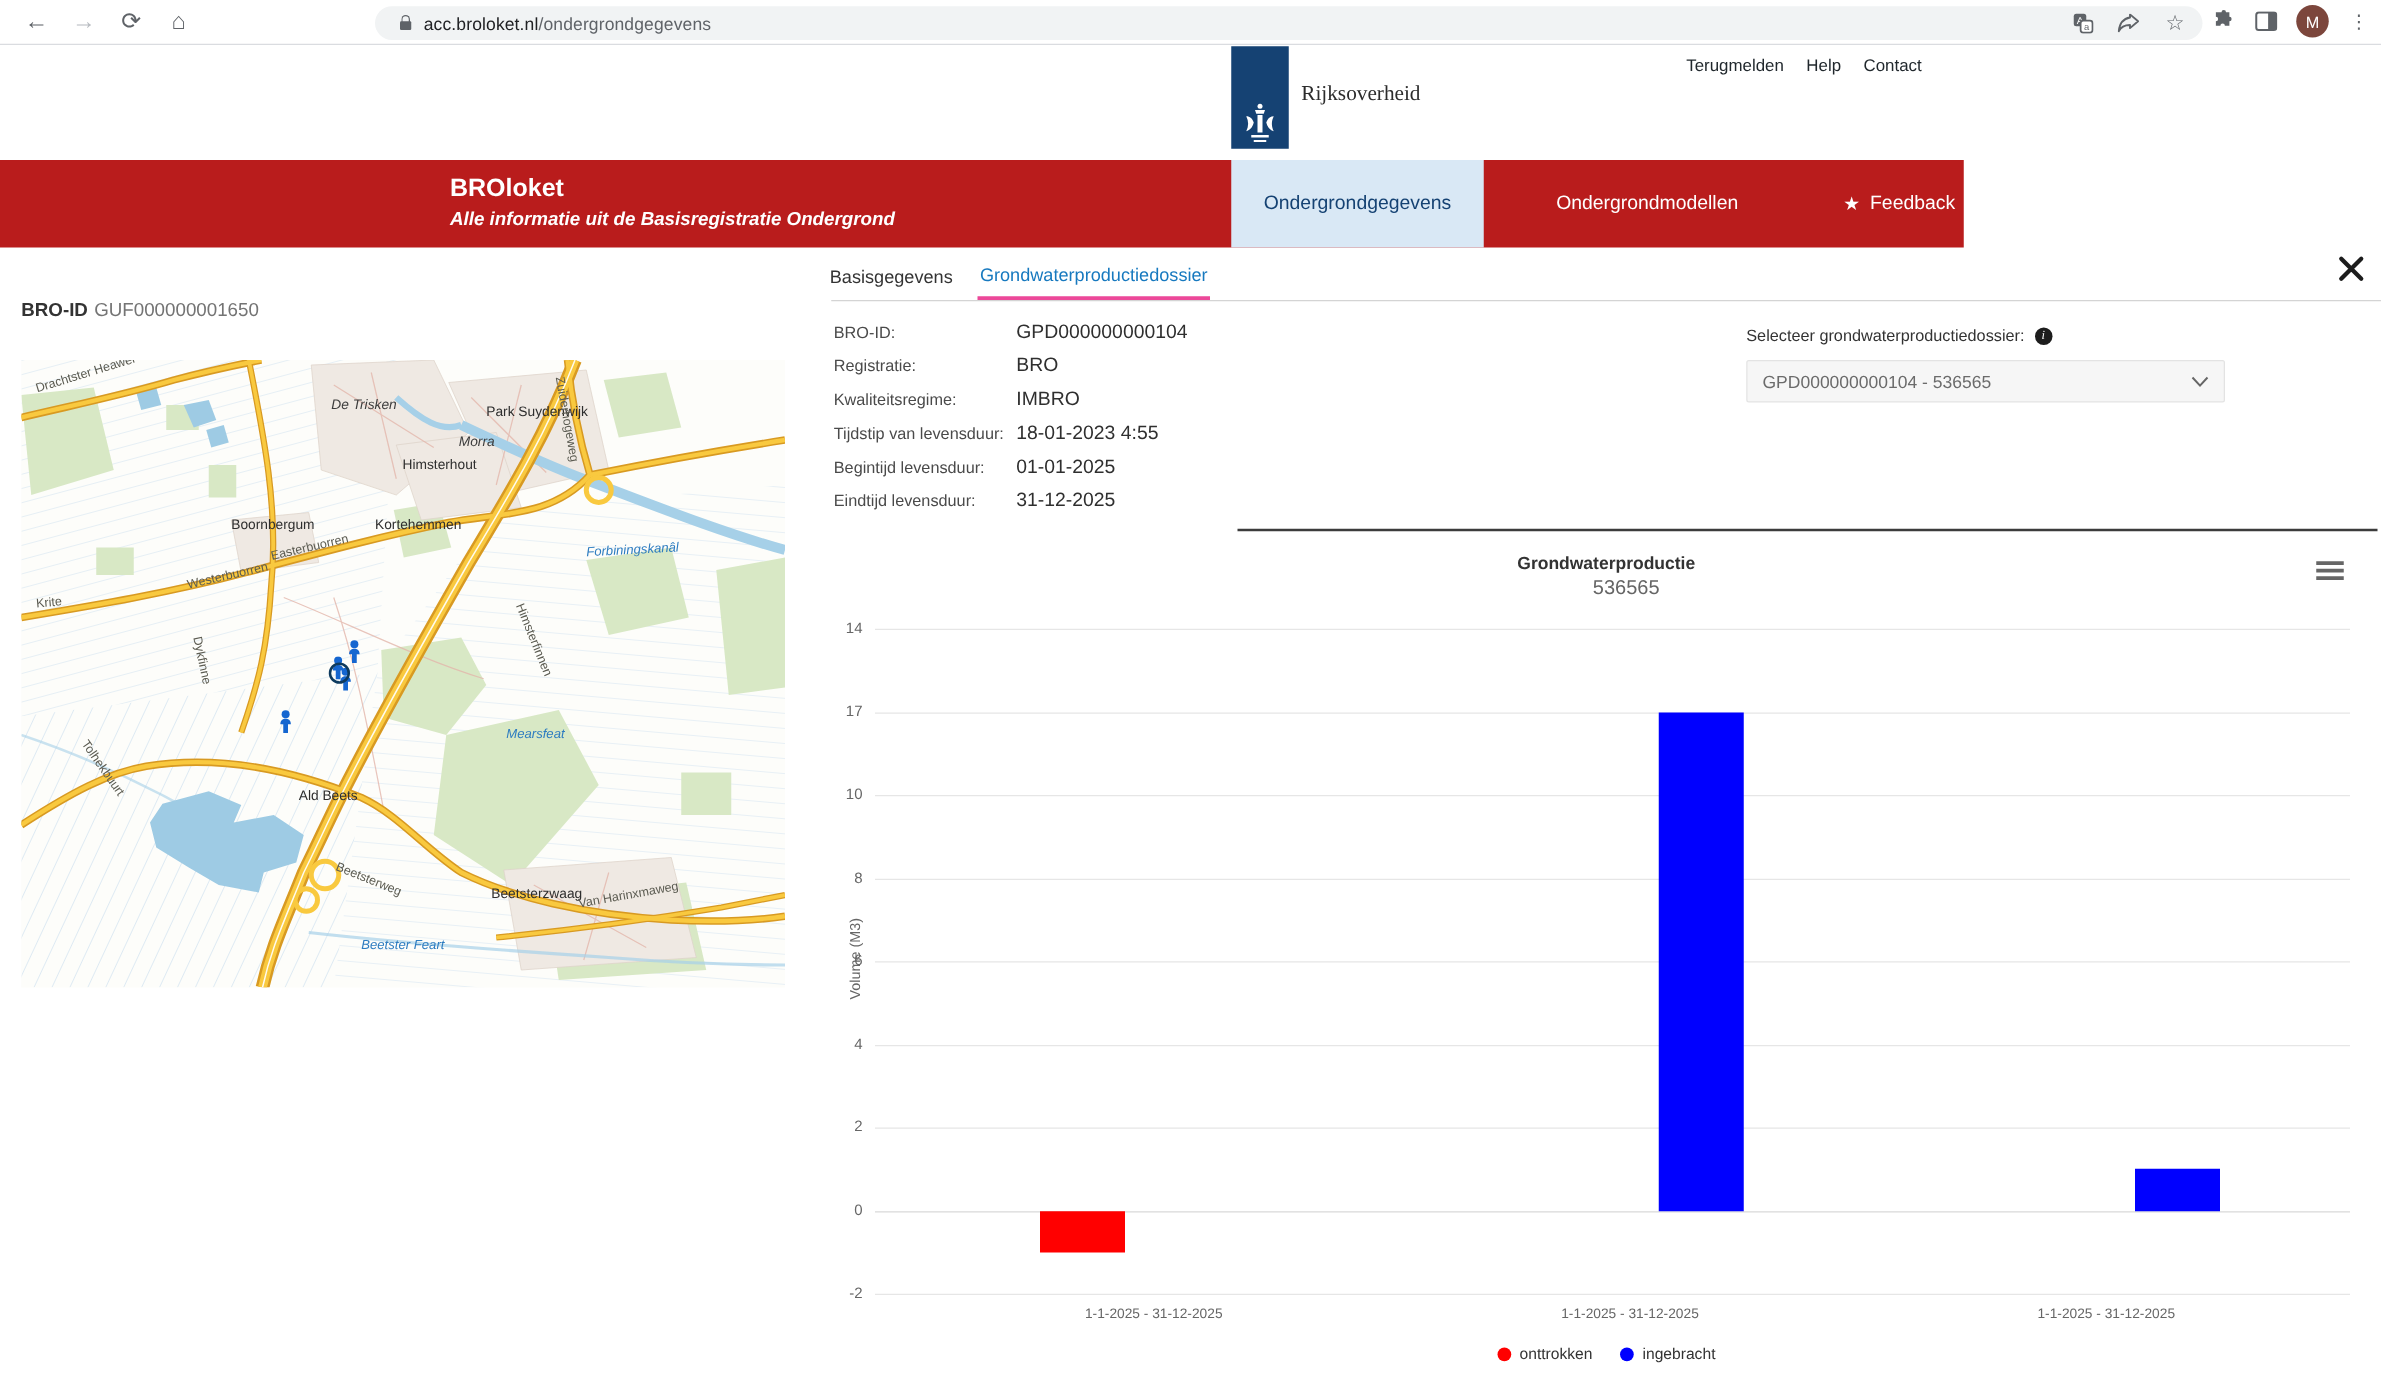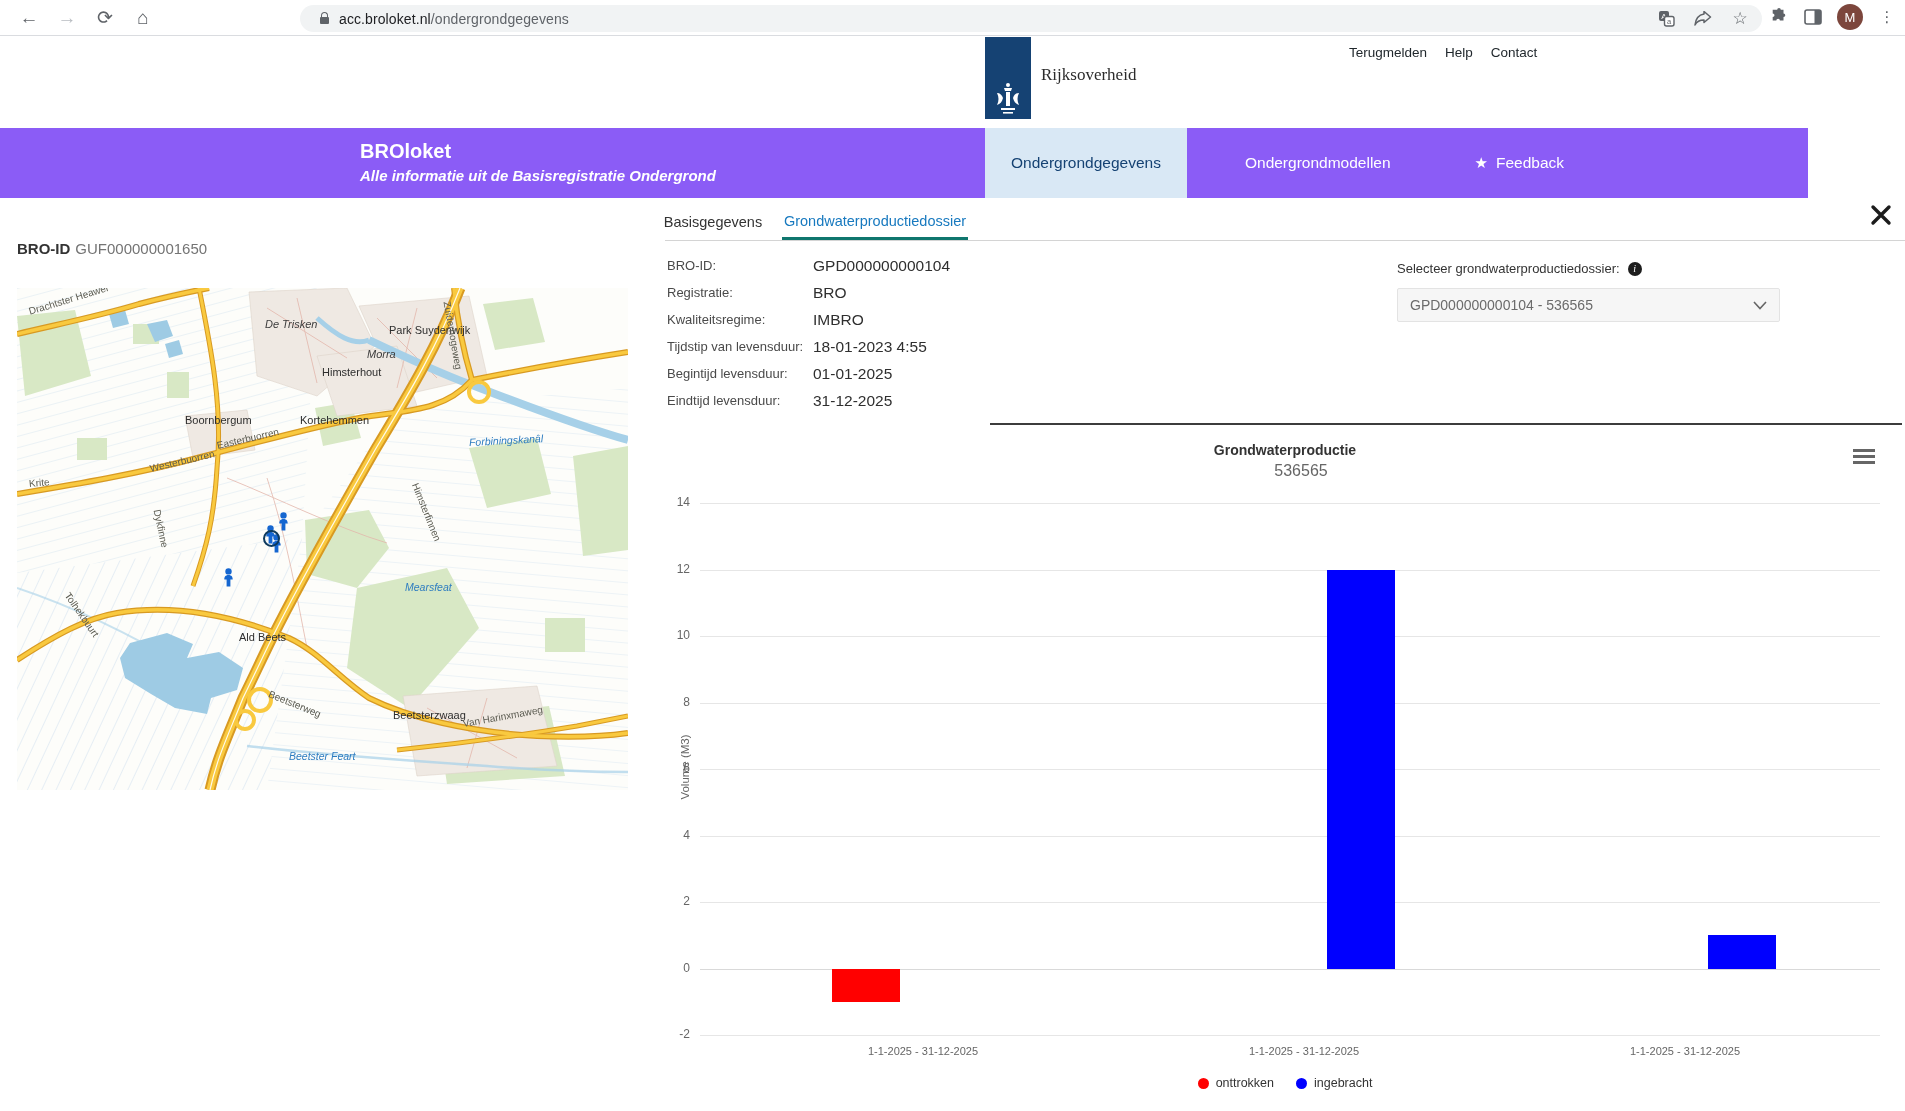--- a/index.html
+++ b/index.html
@@ -22,21 +22,21 @@
   #avatar { width:26px; height:26px; border-radius:50%; background:#7c463c; color:#fff; font-size:13px; display:flex; align-items:center; justify-content:center; }
 
   
   #site-header { position:absolute; left:0; top:37px; width:1905px; height:91px; background:#fff; }
   #logo-band { position:absolute; left:985px; top:0px; width:46px; height:82px; background:#154273; display:flex; align-items:flex-end; justify-content:center; }
   #logo-wordmark { position:absolute; left:1041px; top:28px; font-family:"Liberation Serif","DejaVu Serif",serif; font-size:17px; color:#2c2c2c; }
   #header-links { position:absolute; left:1349px; top:8px; display:flex; gap:18px; font-size:13.5px; color:#21282d; }
   #header-links span { cursor:pointer; }
 
   
-  #main-nav { position:absolute; left:0; top:128px; width:1808px; height:70px; background:#8b5cf6; }
+  #main-nav { position:absolute; left:0; top:128px; width:1571px; height:70px; background:#b91c1c; }
   #brand { position:absolute; left:360px; top:12px; color:#fff; font-size:20px; font-weight:bold; }
   #tagline { position:absolute; left:360px; top:39px; color:#fff; font-size:15px; font-style:italic; font-weight:600; }
   #nav-items { position:absolute; left:985px; top:0; height:70px; display:flex;gap:32px; }
   .nav-item { height:70px; display:flex; align-items:center; gap:8px; padding:0 26px; color:#fff; font-size:15.5px; cursor:pointer; }
   .nav-item.active { background:#d9e8f5; color:#154273; }
   .nav-item .star { font-size:15px; }
 
   
   #page-title { position:absolute; left:17px; top:192px; font-size:25px; color:#2f2f2f; }
   #bro-id-line { position:absolute; left:17px; top:240px; font-size:15px; }
@@ -49,21 +49,21 @@
   .map-label.water { color:#2d7cc0; font-style:italic; }
   .map-label.place { color:#2e2e2e; font-size:11px; }
   .map-label.place-italic { color:#3c3c3c; font-size:11px; font-style:italic; }
   .map-marker { position:absolute; }
   .map-ring { position:absolute; width:17px; height:17px; border:2.5px solid #0d3a5e; border-radius:50%; }
 
   
   #close-x { position:absolute; left:1868px; top:202px; width:30px; height:30px; cursor:pointer; }
   #detail-tabs { position:absolute; left:665px; top:204px; width:1240px; height:37px; border-bottom:1px solid #d4d4d4; }
   .dtab { position:absolute; top:0; height:36px; display:flex; align-items:center; justify-content:center; font-size:14.5px; cursor:pointer; color:#333; }
-  .dtab.active { color:#1779bf; border-bottom:3px solid #0f766e; }
+  .dtab.active { color:#1779bf; border-bottom:3px solid #ec4899; }
   #fields { position:absolute; left:667px; top:252px; }
   .frow { height:27px; display:flex; align-items:center; }
   .frow .flabel { width:146px; font-size:13px; color:#4a4a4a; }
   .frow .fvalue { font-size:15.5px; color:#2f2f2f; }
   #selector-label { position:absolute; left:1397px; top:261px; font-size:13px; color:#333; display:flex; align-items:center; gap:8px; }
   #info-ico { width:14px; height:14px; background:#1d1d1d; color:#fff; border-radius:50%; font-size:10px; font-family:"Liberation Serif",serif; font-style:italic; display:inline-flex; align-items:center; justify-content:center; }
   #dossier-select { position:absolute; left:1397px; top:288px; width:383px; height:34px; background:#f6f6f6; border:1px solid #e3e3e3; border-radius:2px; display:flex; align-items:center; padding:0 12px; font-size:14px; color:#6b6b6b; cursor:pointer; }
   #dossier-select .chev { margin-left:auto; }
   #hr-dark { position:absolute; left:990px; top:423px; width:912px; height:0; border-top:2px solid #3c3c3c; }
 
@@ -373,21 +373,21 @@
     <div id="burger">
         <div></div>
         <div></div>
         <div></div>
       </div>
     <div id="ylabel">Volume (M3)</div>
     <div id="plot">
         <div class="gridline" style="left: 35px; width: 1180px; top: 77px;"></div>
         <div class="ytick" style="left: -15px; top: 69px;">14</div>
         <div class="gridline" style="left: 35px; width: 1180px; top: 143.5px;"></div>
-        <div class="ytick" style="left: -15px; top: 135.5px;">12</div>
+        <div class="ytick" style="left: -15px; top: 135.5px;">17</div>
         <div class="gridline" style="left: 35px; width: 1180px; top: 210px;"></div>
         <div class="ytick" style="left: -15px; top: 202px;">10</div>
         <div class="gridline" style="left: 35px; width: 1180px; top: 276.5px;"></div>
         <div class="ytick" style="left: -15px; top: 268.5px;">8</div>
         <div class="gridline" style="left: 35px; width: 1180px; top: 343px;"></div>
         <div class="ytick" style="left: -15px; top: 335px;">6</div>
         <div class="gridline" style="left: 35px; width: 1180px; top: 409.5px;"></div>
         <div class="ytick" style="left: -15px; top: 401.5px;">4</div>
         <div class="gridline" style="left: 35px; width: 1180px; top: 476px;"></div>
         <div class="ytick" style="left: -15px; top: 468px;">2</div>

